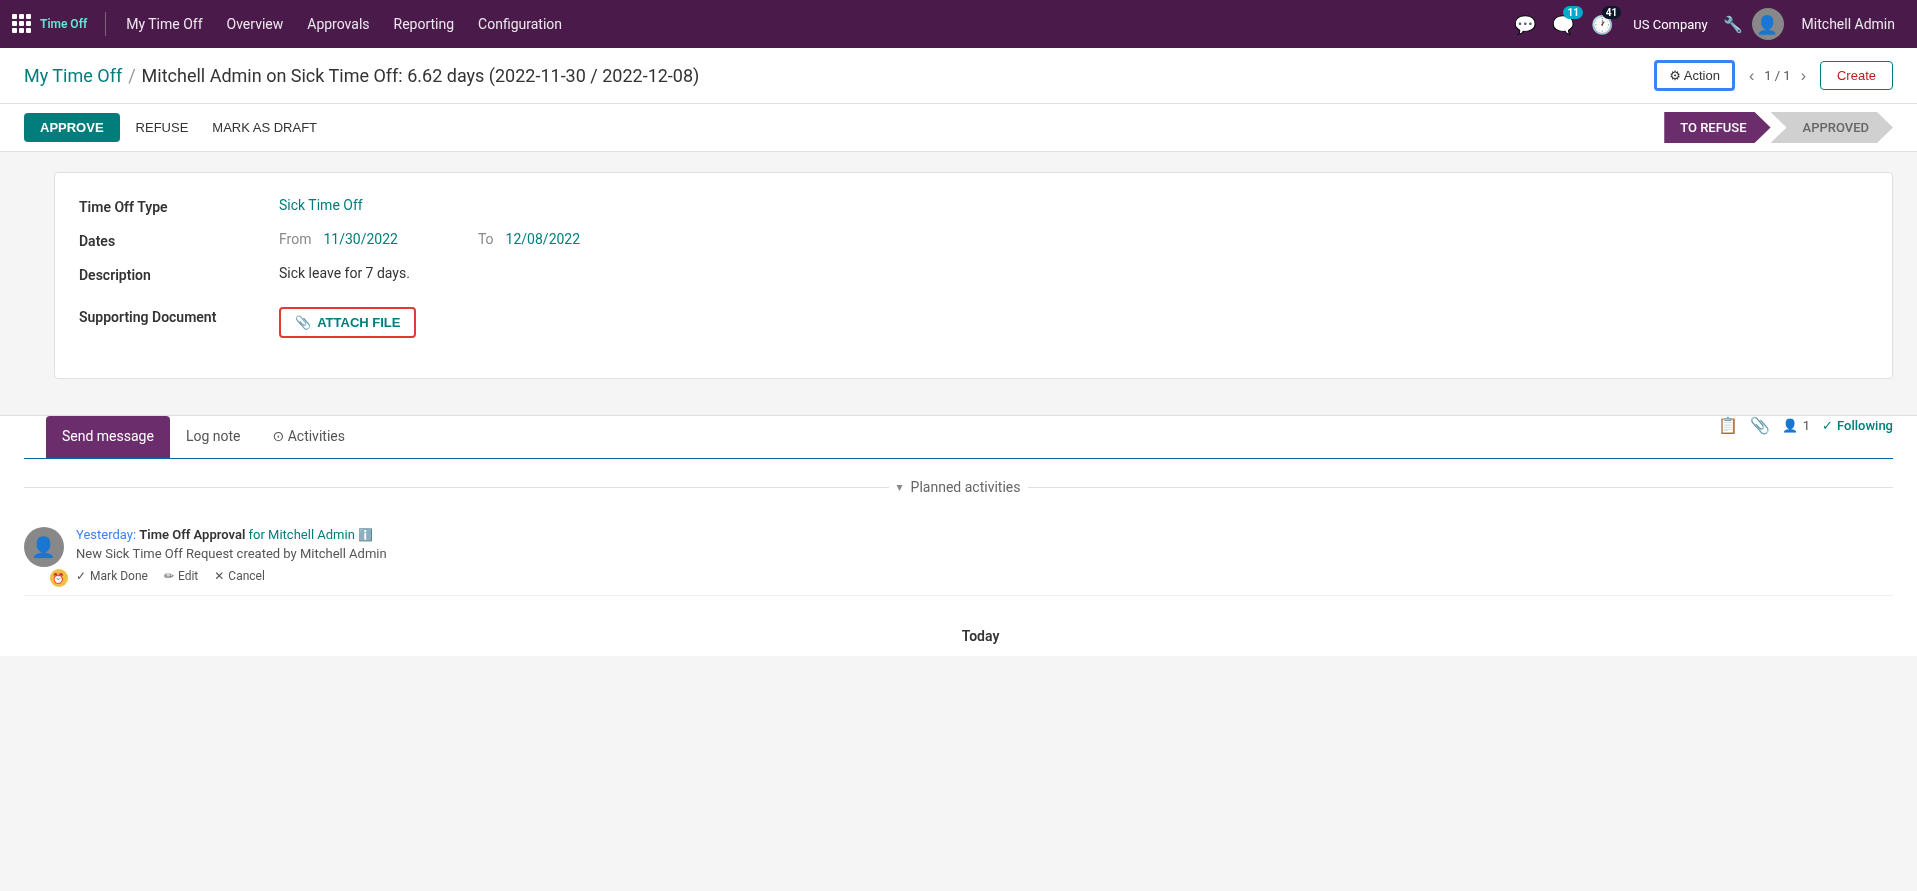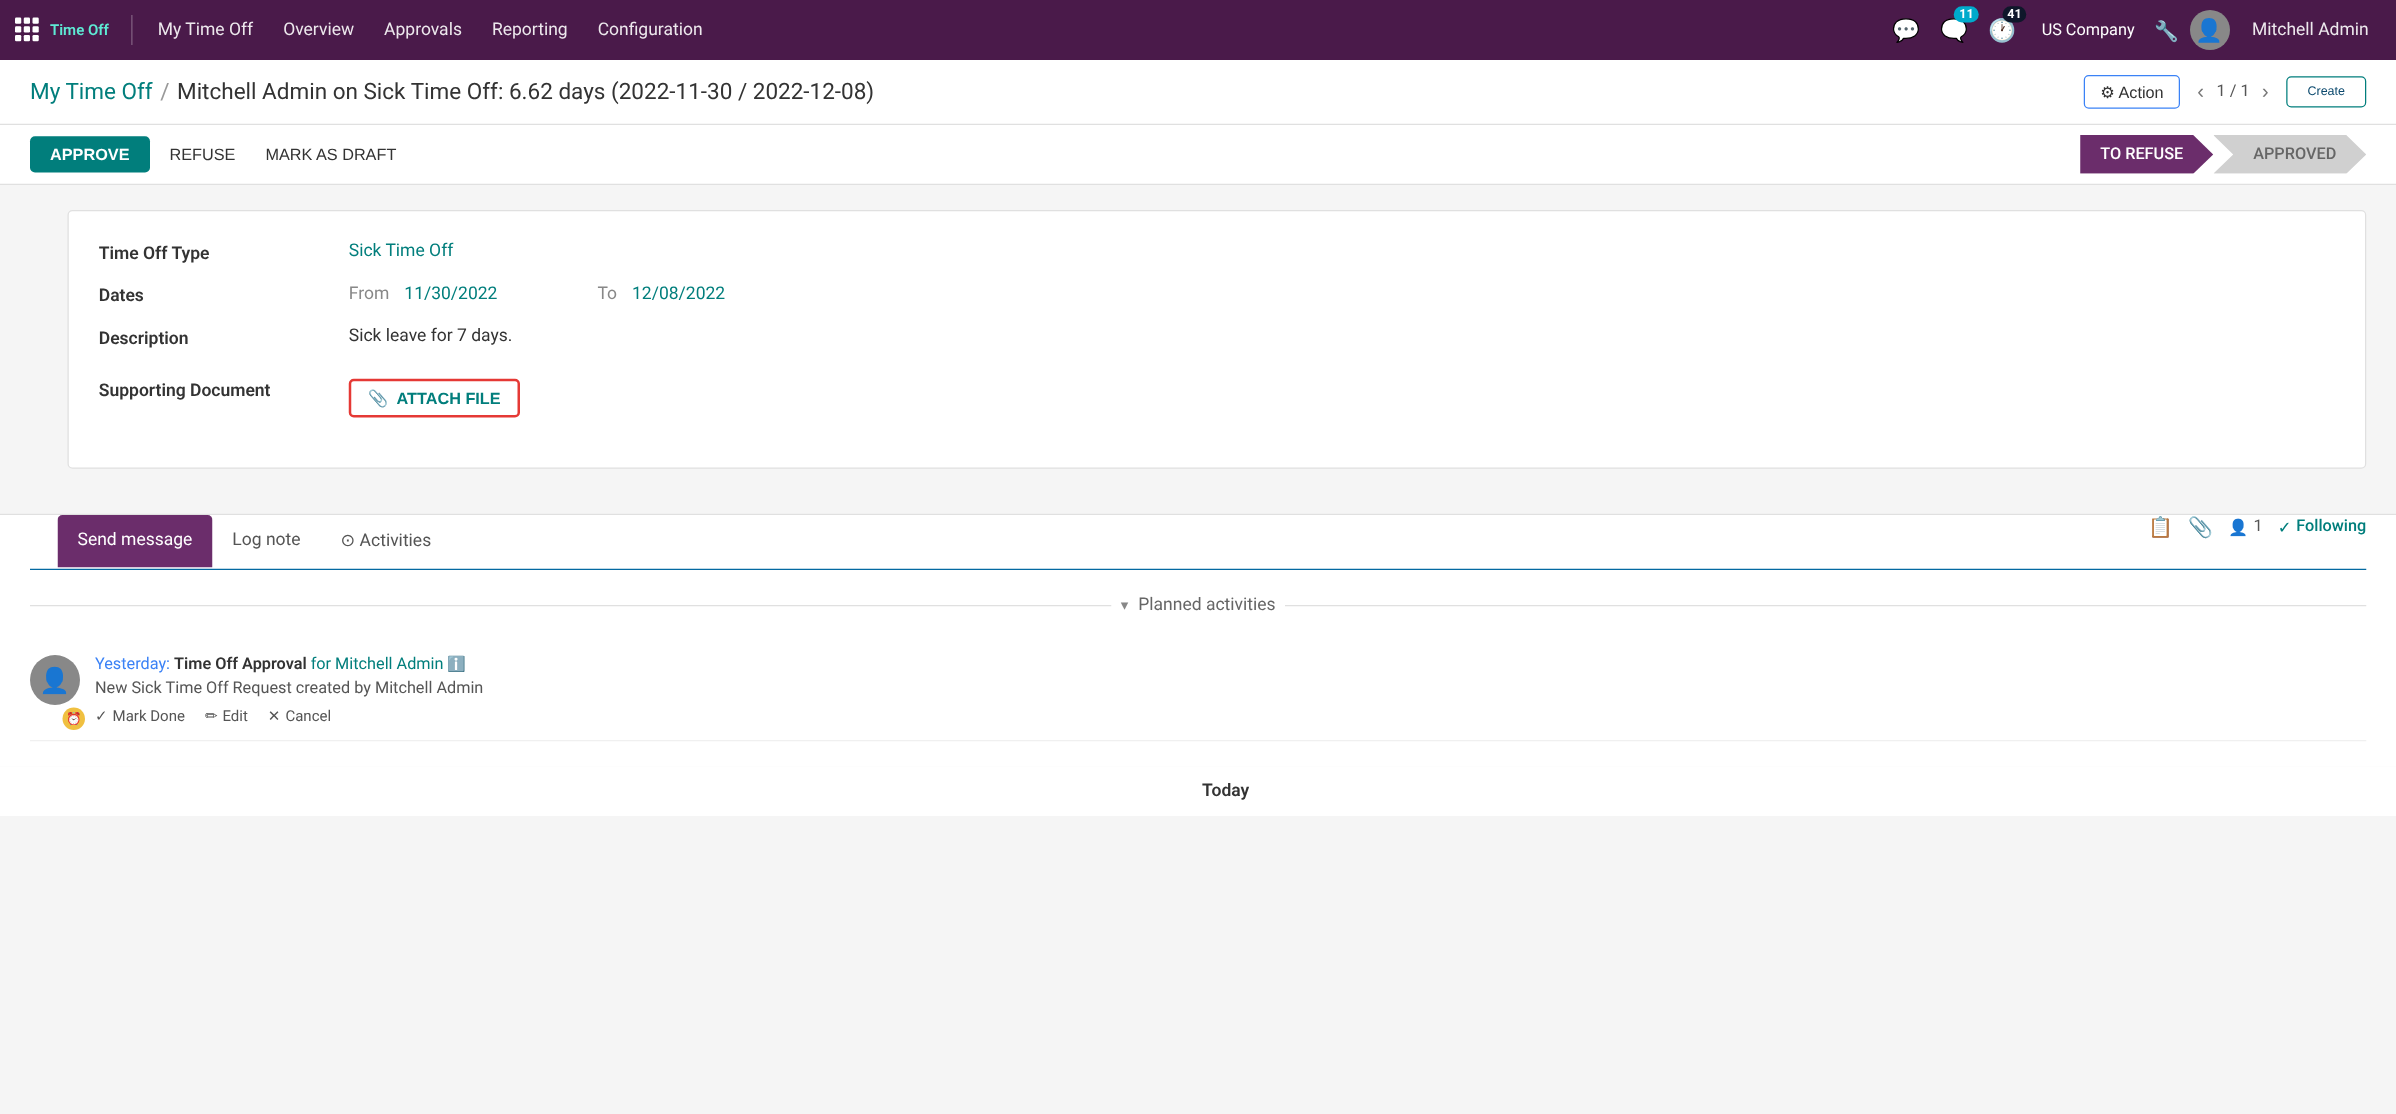--- a/index.html
+++ b/index.html
@@ -111,21 +111,21 @@
     .breadcrumb-current { color: #333; }
     .breadcrumb-actions {
       display: flex;
       align-items: center;
       gap: 8px;
     }
     .action-btn {
       display: flex;
       align-items: center;
       gap: 4px;
-      border: 1px solid #3b82f6;
+      border: 3px solid #3b82f6;
       background: white;
       color: #333;
       padding: 5px 12px;
       border-radius: 4px;
       cursor: pointer;
       font-size: 13px;
     }
     .page-nav {
       display: flex;
       align-items: center;
@@ -137,26 +137,26 @@
       border: none;
       background: none;
       cursor: pointer;
       color: #777;
       font-size: 16px;
       padding: 2px 6px;
     }
     .create-btn {
       background: white;
       border: 1px solid #017e7c;
-      color: #0c4a6e;
+      color: #b91c1c;
       padding: 6px 16px;
       border-radius: 4px;
       cursor: pointer;
       font-weight: 500;
-      font-size: 10px;
+      font-size: 13px;
     }
 
     
     .status-bar {
       background: white;
       border-bottom: 1px solid #e0e0e0;
       padding: 8px 24px;
       display: flex;
       align-items: center;
       justify-content: space-between;

